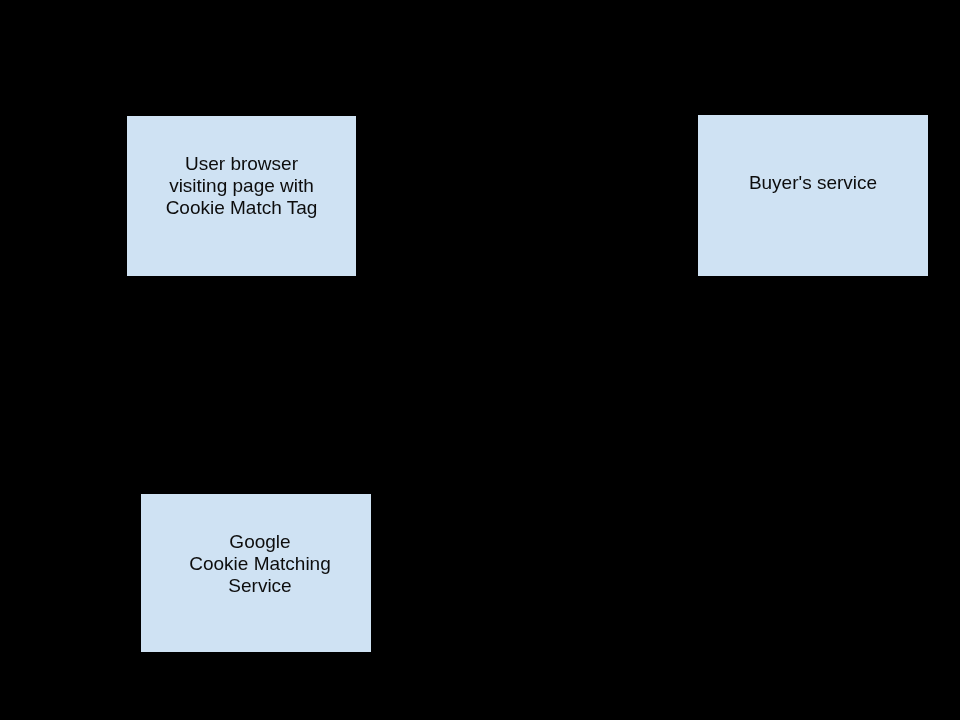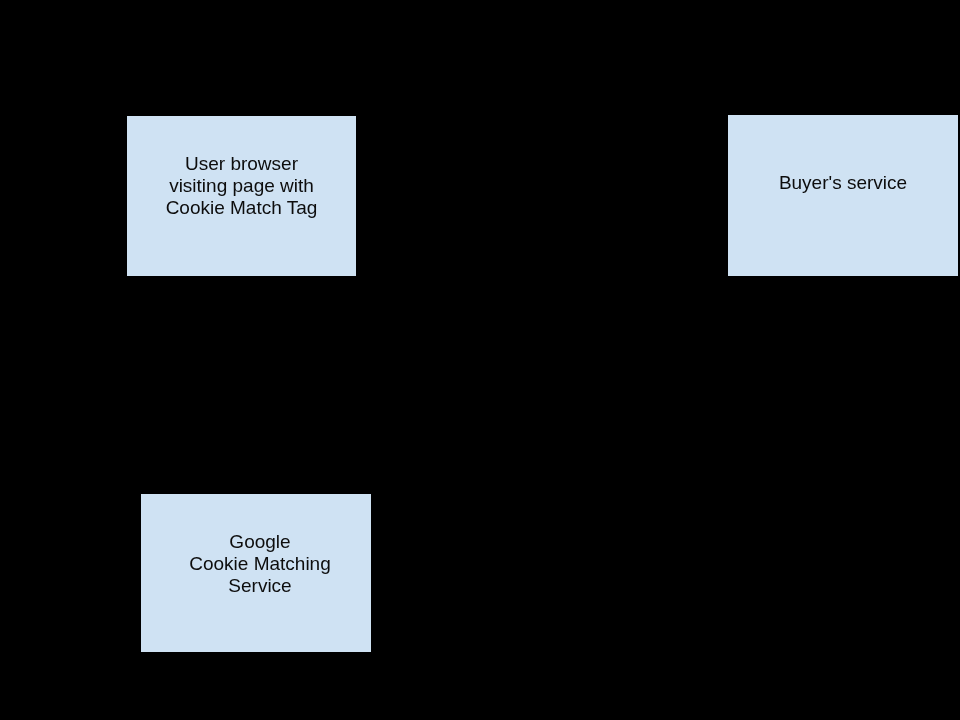--- a/index.html
+++ b/index.html
@@ -37,21 +37,21 @@
     color: var(--node-text, #000);
   }
   
   .node-user-browser {
     left: 126px; top: 115px;
     width: 231px; height: 162px;
   }
   .node-user-browser .node-label { transform: translateY(-10px); }
 
   .node-buyers-service {
-    left: 727px; top: 114px;
+    left: 697px; top: 114px;
     width: 232px; height: 163px;
   }
   .node-buyers-service .node-label { transform: translateY(-13px); }
 
   .node-google-cms {
     left: 140px; top: 493px;
     width: 232px; height: 160px;
   }
   .node-google-cms .node-label { transform: translateY(-9px); margin-left: 8px; }
 </style>

